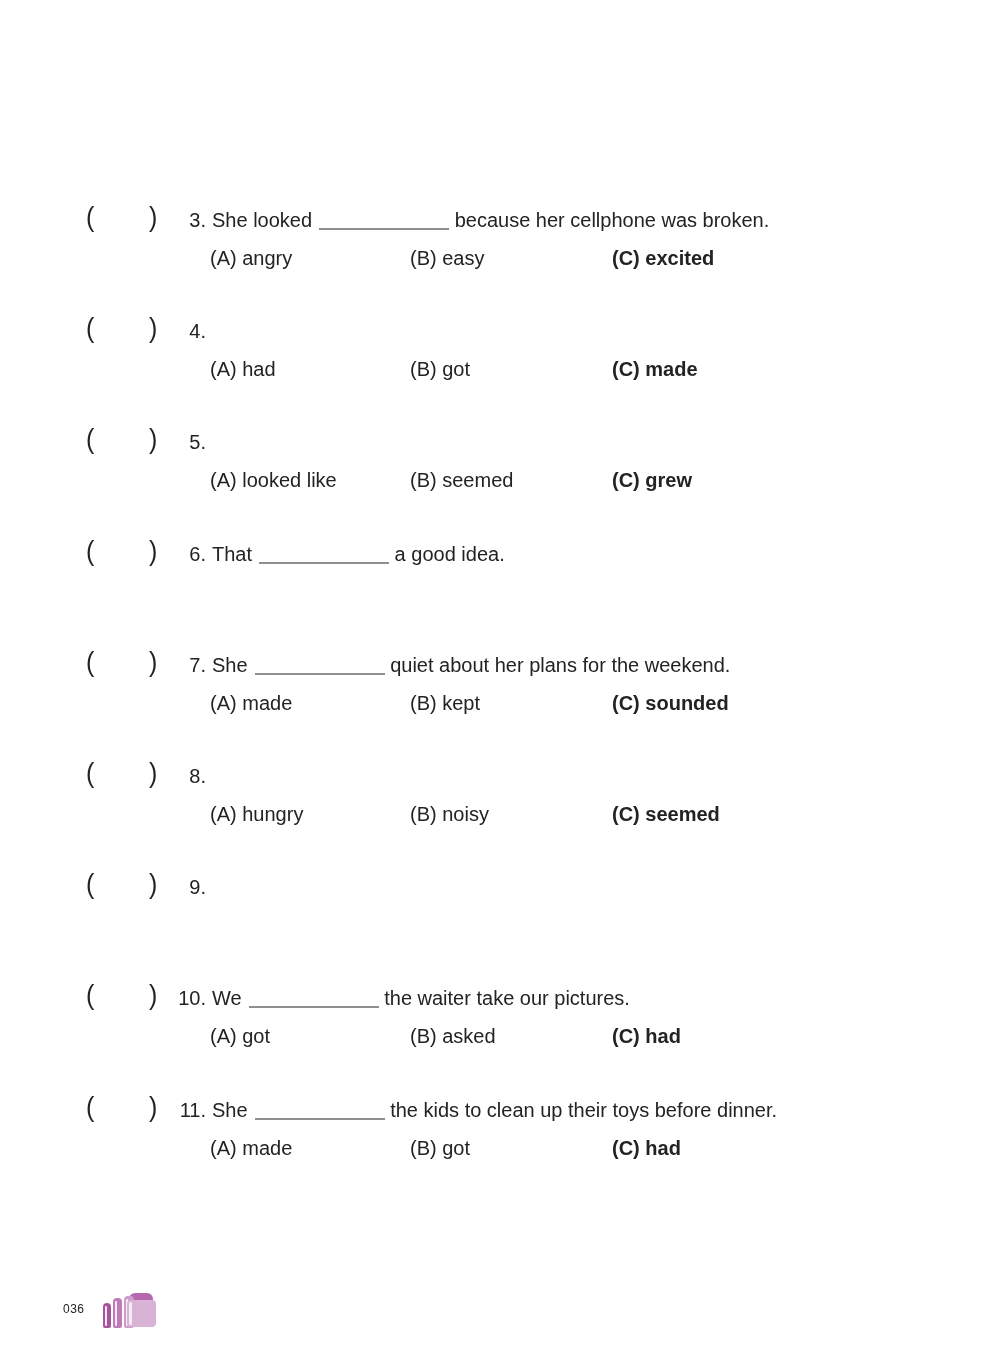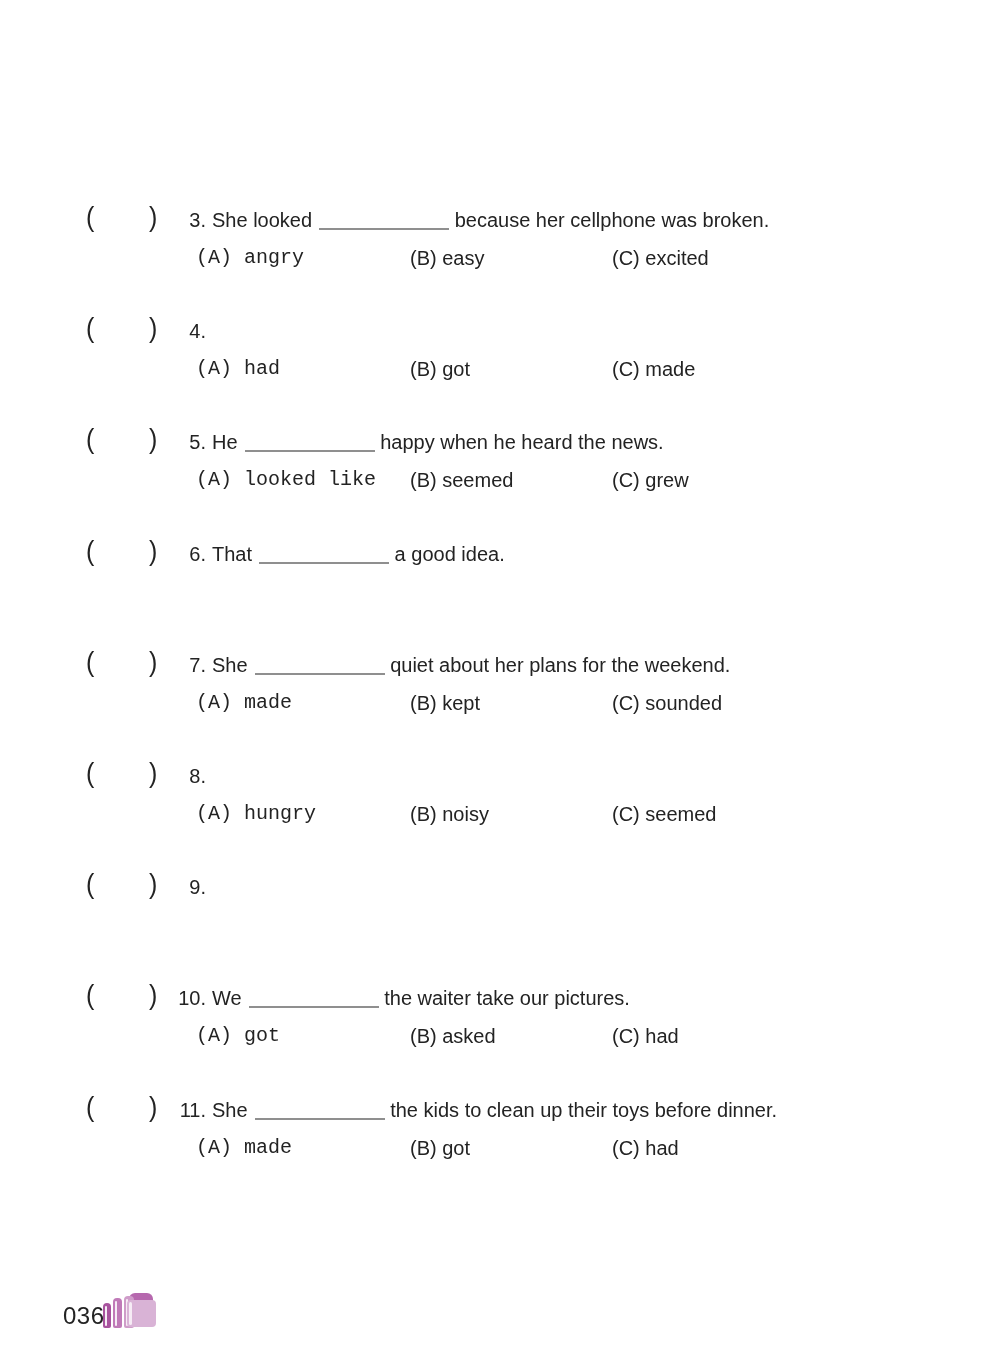--- a/index.html
+++ b/index.html
@@ -31,27 +31,27 @@
   .blank {
     display: inline-block; width: 130px; height: 4px;
     border-bottom: 2px solid var(--blank-line, #8f8f8f);
     vertical-align: -3px; margin-left: 7px;
   }
   .opts {
     position: absolute; top: 37px; left: 0; width: 100%;
     height: 26px; line-height: 26px; font-size: 20px;
   }
   .opt { position: absolute; top: 0; white-space: nowrap; }
-  .opt.a { left: 196px; font-family: Liberation Mono, monospace; }
+  .opt.a { left: 210px; }
   .opt.b { left: 410px; }
-  .opt.c { left: 612px; }
+  .opt.c { left: 612px; font-weight: bold; }
 
   
   .footer { position: absolute; left: 63px; top: 1293px; width: 200px; height: 40px; }
-  .page-num { position: absolute; left: 0; top: 9px; font-size: 24px; letter-spacing: 0.5px; }
+  .page-num { position: absolute; left: 0; top: 9px; font-size: 12px; letter-spacing: 0.5px; }
   .book-icon { position: absolute; left: 40px; top: 0; width: 56px; height: 36px; }
   .spine { position: absolute; bottom: 1px; border-radius: 4px 4px 2px 2px; }
   .spine::before {
     content: ''; position: absolute; left: 2px; top: 3px; bottom: 2px; width: 2px;
     background: var(--icon-stripe, #f6ecf5); border-radius: 2px;
   }
   .spine1 { left: 0;    width: 8px;  height: 25px; background: var(--icon-dark, #a8539e); }
   .spine2 { left: 10px; width: 9px;  height: 30px; background: var(--icon-mid, #c07ab8); }
   .spine3 { left: 21px; width: 10px; height: 32px; background: var(--icon-pale, #cf9cc9); }
   .book-back {
@@ -96,21 +96,20 @@
       <span class="opt b"><span>(B)</span> <span>got</span></span>
       <span class="opt c"><span>(C)</span> <span>made</span></span>
     </div>
   </div>
 
   <div class="q-row">
     <div class="q-line">
       <span class="paren open">(</span>
       <span class="paren close">)</span>
       <span class="q-num">5.</span>
-      <span class="q-main"><span>He</span><span class="blank"></span><span> happy when he heard the news.</span></span>
     </div>
     <div class="opts">
       <span class="opt a"><span>(A)</span> <span>looked like</span></span>
       <span class="opt b"><span>(B)</span> <span>seemed</span></span>
       <span class="opt c"><span>(C)</span> <span>grew</span></span>
     </div>
   </div>
 
   <div class="q-row">
     <div class="q-line">

